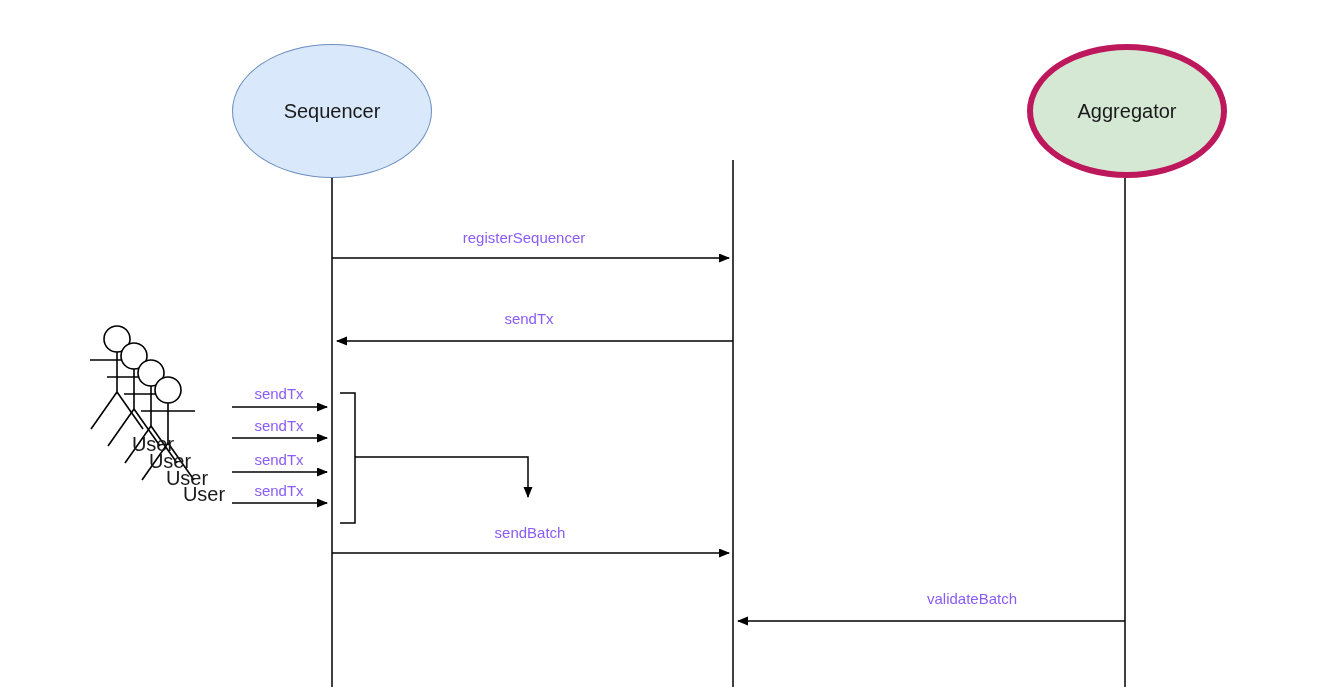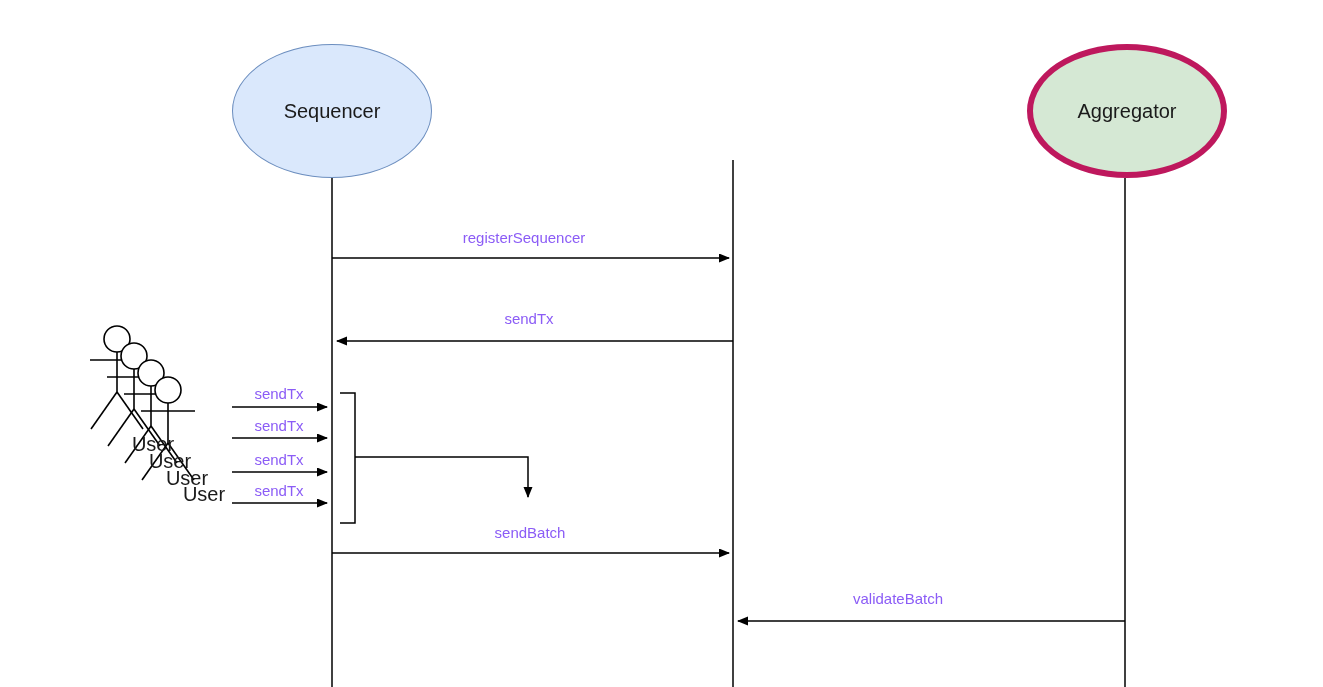--- a/index.html
+++ b/index.html
@@ -97,20 +97,20 @@
     <span>Aggregator</span>
   </div>
 
   <div class="msg-label" style="left:524px; top:237px;">registerSequencer</div>
   <div class="msg-label" style="left:529px; top:318px;">sendTx</div>
   <div class="msg-label" style="left:279px; top:393px;">sendTx</div>
   <div class="msg-label" style="left:279px; top:425px;">sendTx</div>
   <div class="msg-label" style="left:279px; top:459px;">sendTx</div>
   <div class="msg-label" style="left:279px; top:490px;">sendTx</div>
   <div class="msg-label" style="left:530px; top:532px;">sendBatch</div>
-  <div class="msg-label" style="left:898px; top:598px;">validateBatch</div>
+  <div class="msg-label" style="left:972px; top:598px;">validateBatch</div>
 
   <div class="user-label" style="left:117px; top:444px;">User</div>
   <div class="user-label" style="left:134px; top:461px;">User</div>
   <div class="user-label" style="left:151px; top:478px;">User</div>
   <div class="user-label" style="left:168px; top:494px;">User</div>
 
 </div>
 
 </body></html>

